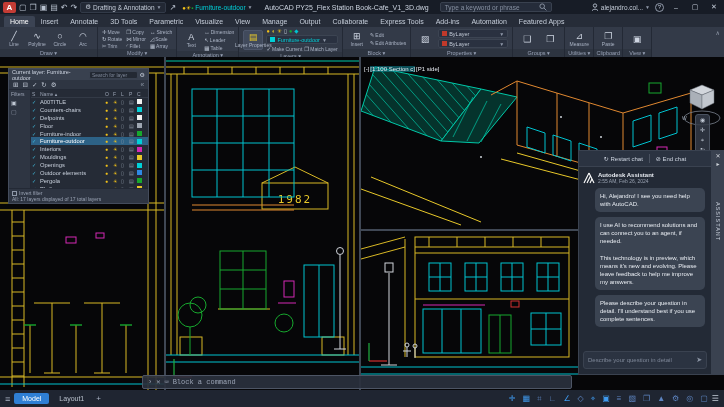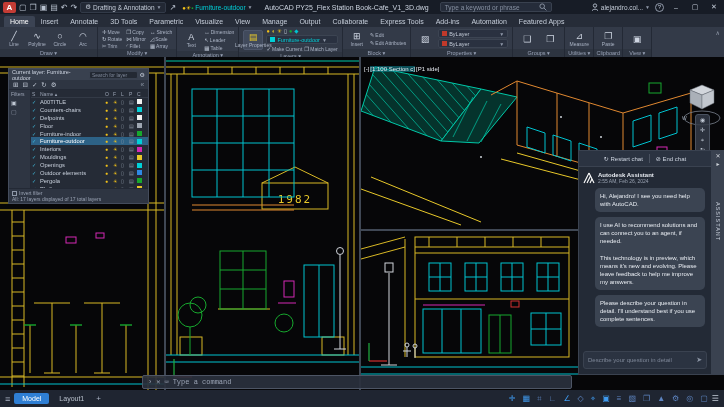--- a/index.html
+++ b/index.html
@@ -876,21 +876,21 @@
   <div class="chat-strip">
     <span class="ic">✕</span>
     <span class="ic">▸</span>
     <span class="vtext">ASSISTANT</span>
   </div>
 
   <div class="cmdbar">
     <span>›</span>
     <span>✕</span>
     <span>⌨</span>
-    <span>Type a command</span>
+    <span>Block a command</span>
   </div>
 
   <div class="statusbar">
     <span class="sb-menu">≡</span>
     <span style="display:flex;gap:2px">
 
     <span class="mtab active">Model</span>
         <span class="mtab">Layout1</span>
       </span>
     <span class="sb-add">+</span>

